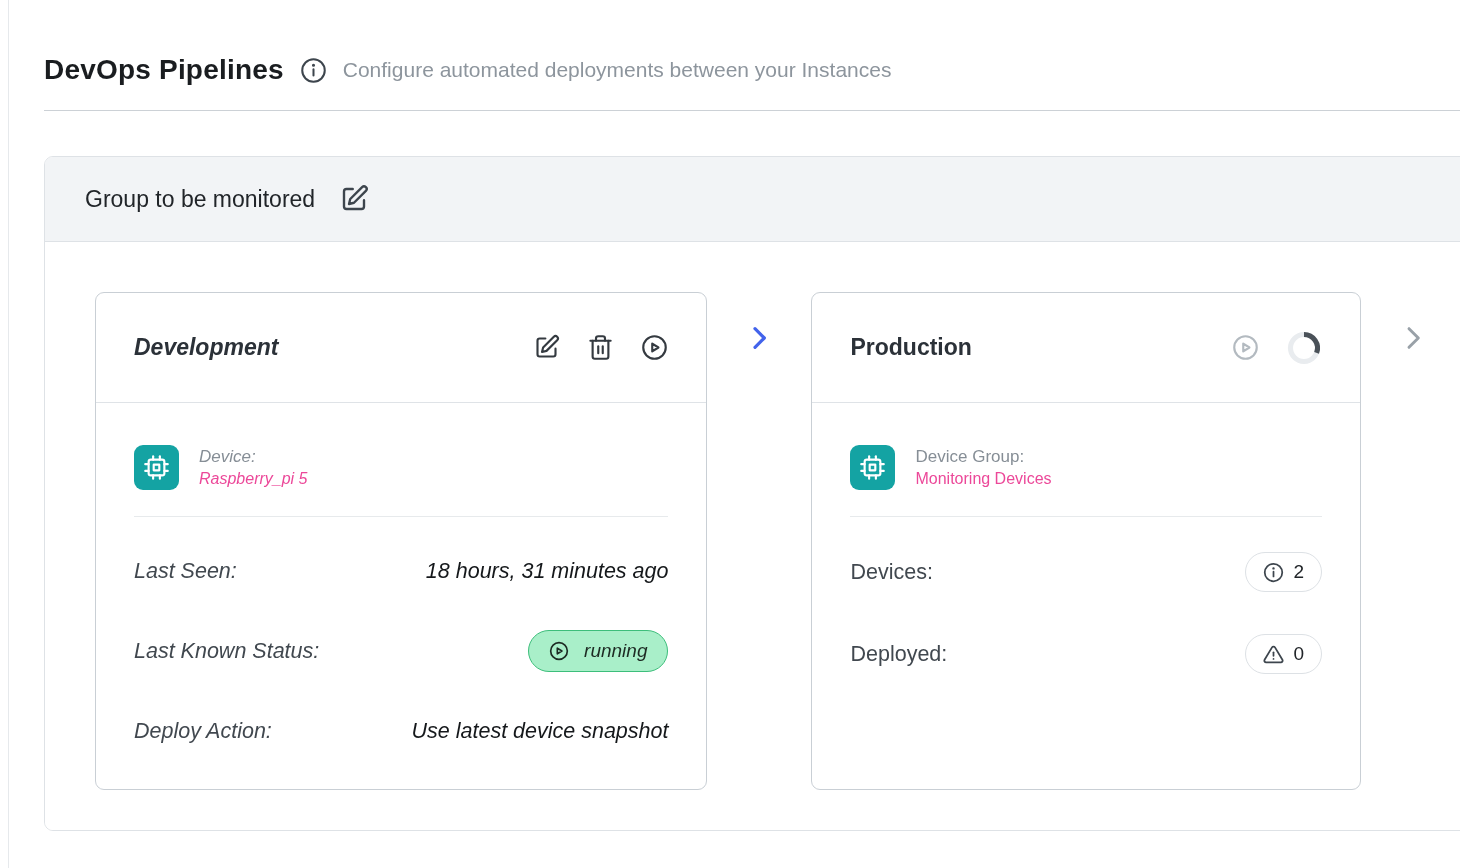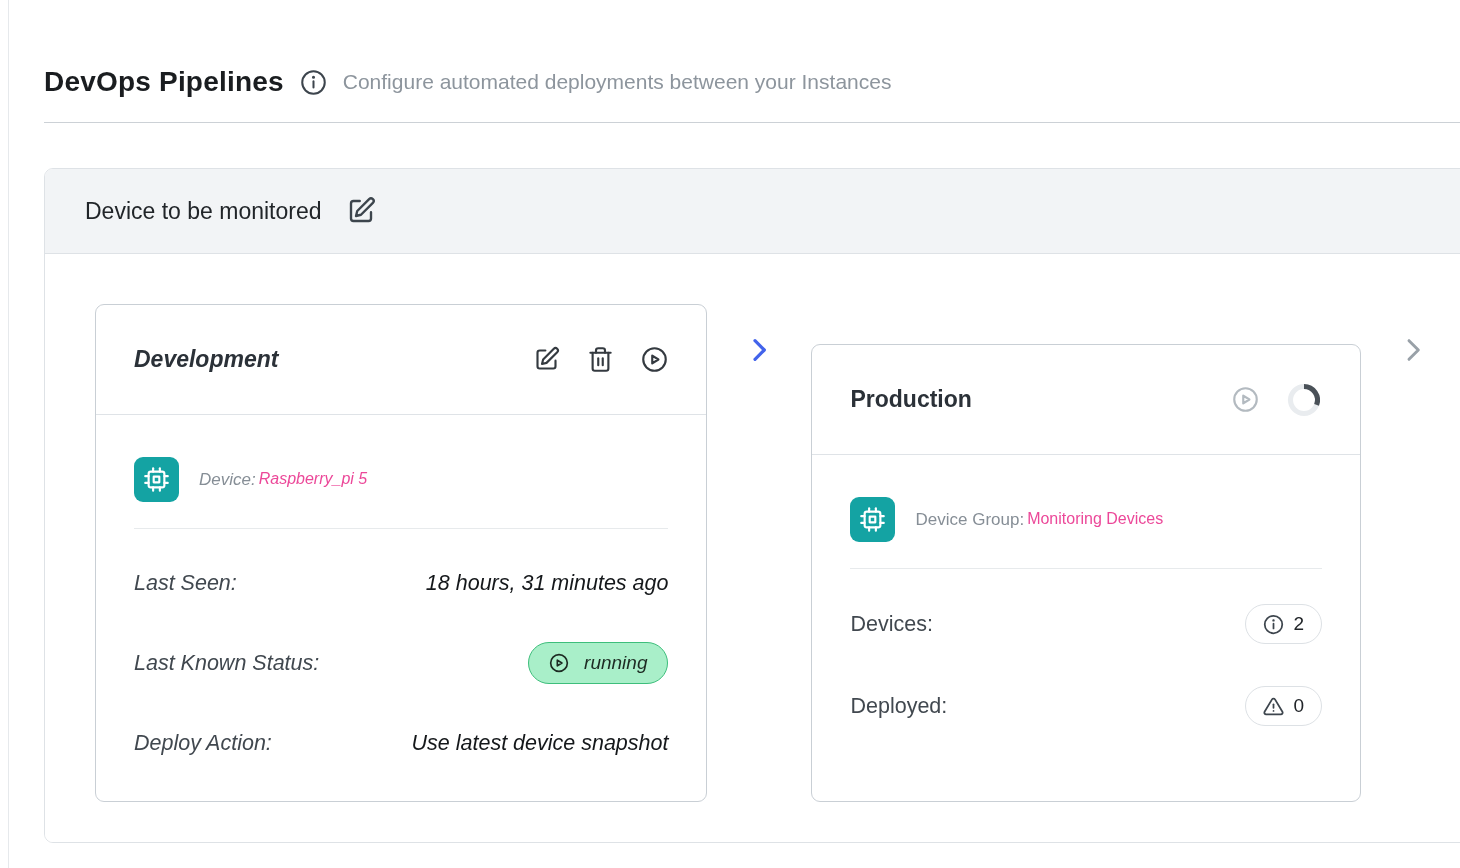--- a/index.html
+++ b/index.html
@@ -4,21 +4,21 @@
 <style>
   * { margin: 0; padding: 0; box-sizing: border-box; }
   html, body { background: #ffffff; }
   body {
     width: 1460px; height: 868px; overflow: hidden; position: relative;
     font-family: "Liberation Sans", sans-serif; color: #1a1d20;
   }
   .left-rule { position: absolute; left: 8px; top: 0; height: 100%; width: 1px; background: #e6e9ec; }
 
   
-  .page-header { display: flex; align-items: center; gap: 16px; padding: 54px 0 0 44px; margin-top: 12px; }
+  .page-header { display: flex; align-items: center; gap: 16px; padding: 54px 0 0 44px; }
   .page-title { font-size: 28px; font-weight: 700; color: #1a1d20; letter-spacing: 0.2px; }
   .icon { display: inline-flex; align-items: center; justify-content: center; color: #3d454d; }
   .icon svg { display: block; }
   .info-lg svg { width: 27px; height: 27px; }
   .page-subtitle { font-size: 21px; color: #8d959d; font-weight: 400; }
   .page-divider { margin: 24px 0 0 44px; border-top: 1px solid #ccd1d6; }
 
   
   .panel {
     margin: 45px -10px 0 44px;
@@ -33,40 +33,40 @@
   }
   .edit-lg svg { width: 30px; height: 30px; }
   .panel-body { display: flex; align-items: stretch; padding: 50px 40px 40px 50px; background: #fff; }
 
   
   .card {
     border: 1px solid #c9cfd5; border-radius: 9px; background: #fff;
     display: flex; flex-direction: column;
   }
   .dev-card { width: 613px; font-style: italic; }
-  .prod-card { width: 550px; margin-top: 40px; }
+  .prod-card { width: 550px; }
   .card-header {
     display: flex; align-items: center; justify-content: space-between;
     padding: 0 38px; height: 110px; border-bottom: 1px solid #dfe3e7;
   }
   .card-title { font-size: 23px; font-weight: 700; color: #2b3138; }
   .card-actions { display: flex; align-items: center; gap: 27px; }
   .card-actions .icon { cursor: pointer; color: #343a40; }
   .card-actions .icon svg { width: 27px; height: 27px; }
   .icon.muted { color: #b3bac0; }
   .card-body { padding: 42px 38px 18px 38px; flex: 1; }
 
   .entity-row { display: flex; align-items: center; gap: 20px; }
   .chip-badge {
     width: 45px; height: 45px; border-radius: 9px; flex: 0 0 auto;
     background: var(--accent-teal, #14a3a3); color: #ffffff;
     display: flex; align-items: center; justify-content: center;
   }
   .chip-badge svg { width: 27px; height: 27px; }
-  .entity-text { display: flex; gap: 3px; }
+  .entity-text { display: flex; flex-direction: column; gap: 3px; }
   .entity-label { font-size: 17px; color: #868e96; }
   .entity-name { font-size: 16px; color: #ec4899; text-align: right; }
 
   .card-divider { border-top: 1px solid #e7eaec; margin: 26px 0 14px 0; }
 
   .info-row { display: flex; align-items: center; justify-content: space-between; height: 80px; }
   .prod-card .info-row { height: 82px; gap: 15px; }
   .row-label { font-size: 21.5px; color: #41484f; }
   .row-value { font-size: 21.5px; color: #15181b; }
 
@@ -114,21 +114,21 @@
         <circle cx="12" cy="7.3" r="0.6" fill="currentColor" stroke-width="1.6"></circle>
     </svg>
   </span>
   <span class="page-subtitle">Configure automated deployments between your Instances</span>
 </header>
 
 <div class="page-divider"></div>
 
 <section class="panel">
   <div class="panel-header">
-    <span>Device to be monitored</span>
+    <span>Group to be monitored</span>
     <span class="icon edit-lg">
       <svg viewBox="0 0 24 24" fill="none" stroke="currentColor" stroke-width="1.9" stroke-linecap="round" stroke-linejoin="round">
         <path d="M11 4H6a2 2 0 0 0-2 2v12a2 2 0 0 0 2 2h12a2 2 0 0 0 2-2v-5"></path>
         <path d="M18.5 2.5a2.12 2.12 0 0 1 3 3L12 15l-4 1 1-4 9.5-9.5z"></path>
       </svg>
     </span>
   </div>
 
   <div class="panel-body">
 

